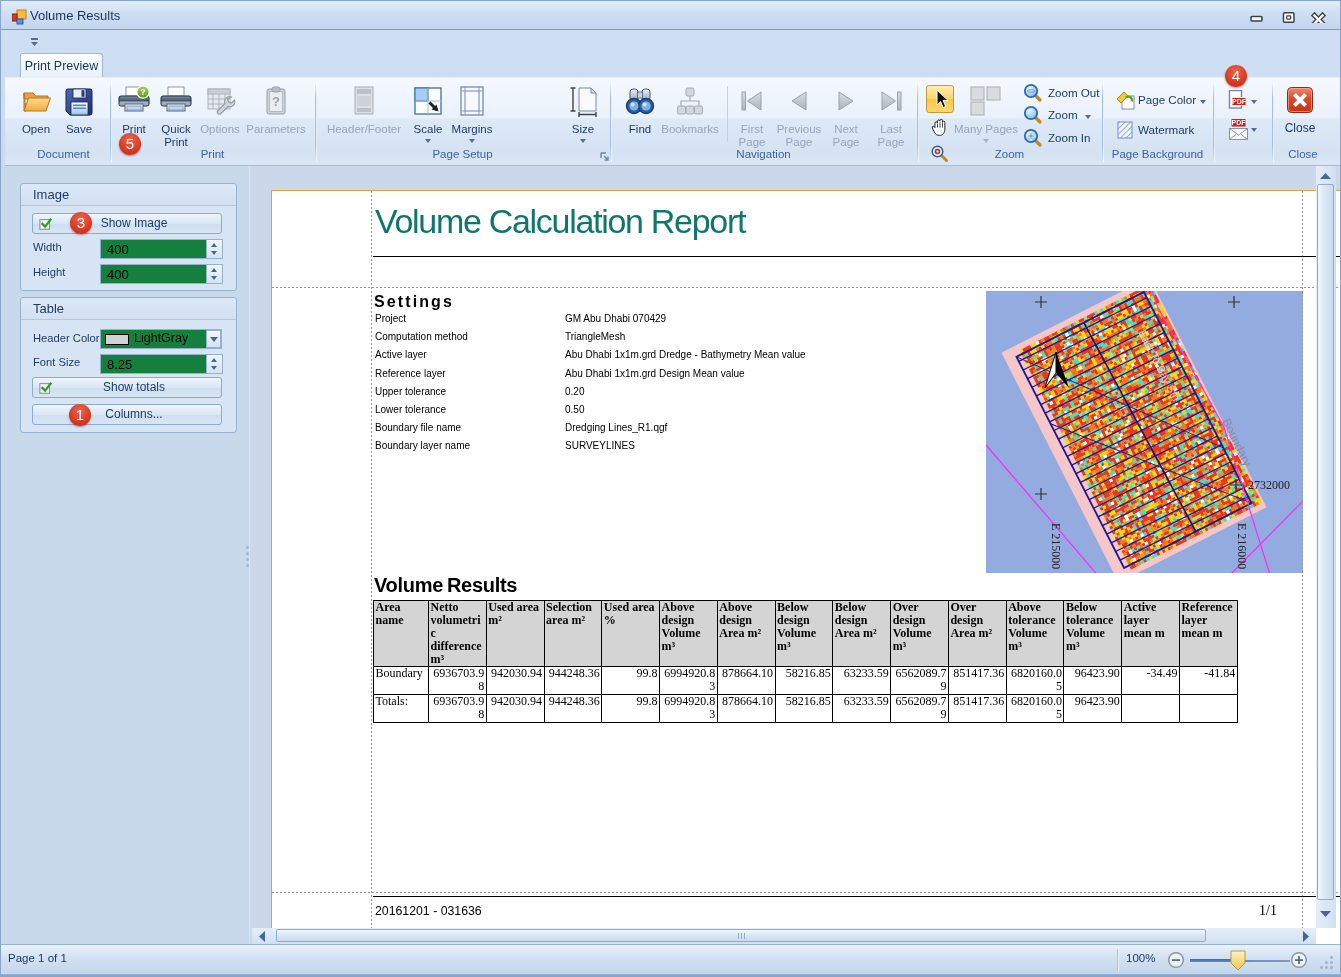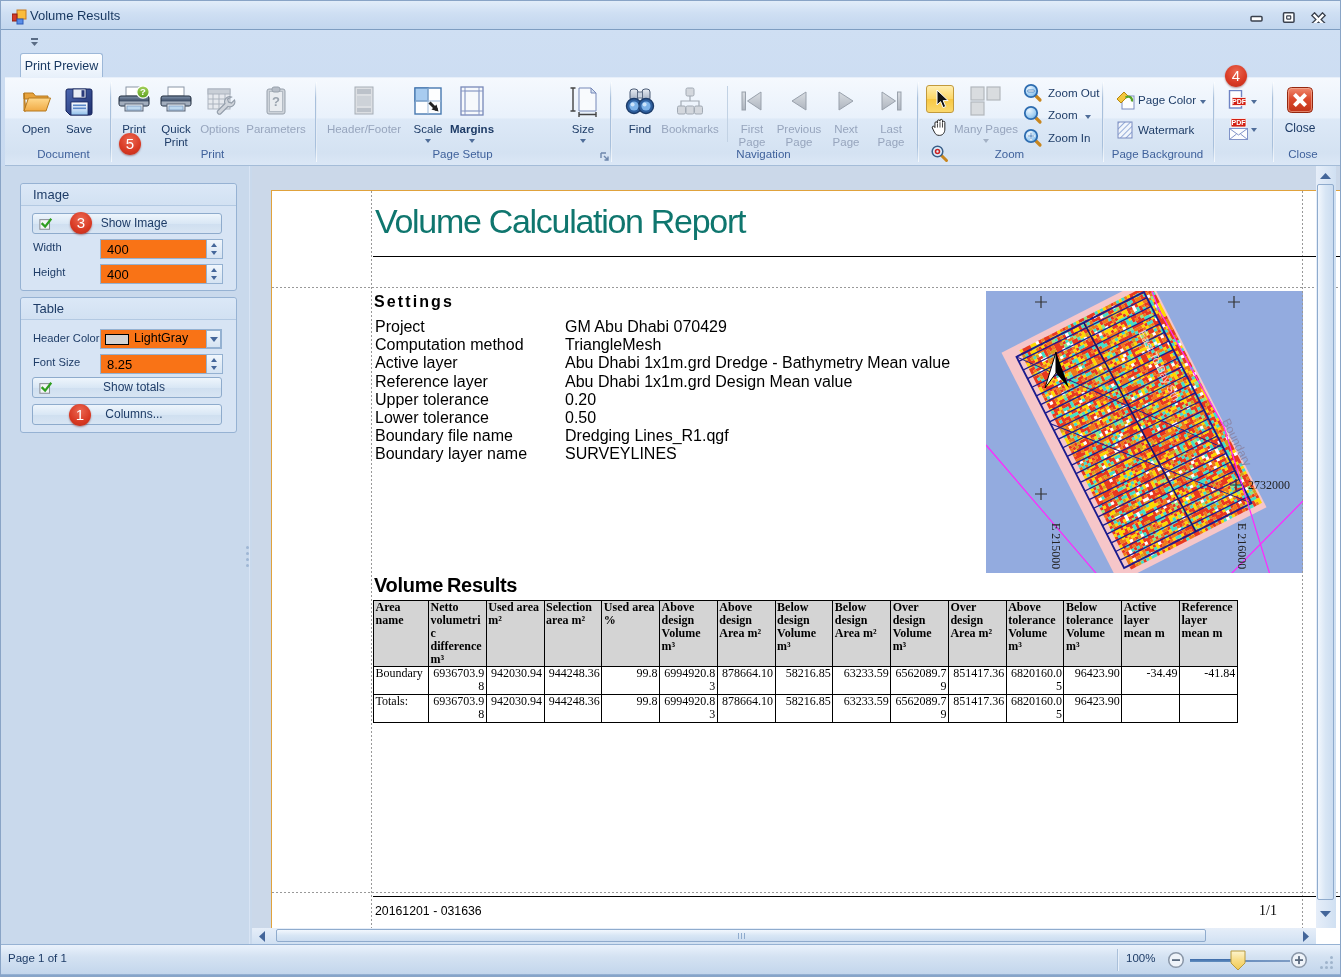--- a/index.html
+++ b/index.html
@@ -36,21 +36,21 @@
 
 .gbox { position:absolute; left:20px; width:217px; background:#d7e4f4;
   border:1px solid #96b2d3; border-radius:3px; }
 .gbox .hd { height:22px; line-height:22px; padding-left:12px; font-size:13px; color:#1e3c67;
   border-bottom:1px solid #b3c9e2; background:linear-gradient(#dbe8f7,#d2e1f2); border-radius:3px 3px 0 0;}
 .pbtn { position:absolute; left:12px; width:190px; height:21px; font-size:12px;
   background:linear-gradient(#eef5fc,#d9e7f5 50%,#cfdff0 51%,#d8e5f3);
   border:1px solid #8eabcc; border-radius:3px; color:#1e3c67;
   text-align:center; line-height:19px; }
 .plabel { position:absolute; left:13px; font-size:11.2px; color:#1e3c67; white-space:nowrap; }
-.pinput { position:absolute; left:80px; width:107px; height:20px; background:#f97316;
+.pinput { position:absolute; left:80px; width:107px; height:20px; background:#15803d;
   border:1px solid #94b1d1; font-size:13px; color:#000; padding:2px 0 0 6px; }
 .spin { position:absolute; width:16px; height:20px; background:linear-gradient(#f0f6fc,#d5e3f2);
   border:1px solid #94b1d1; border-left:none; }
 .spin .u, .spin .d { position:absolute; left:4px; width:0; height:0; border:3.5px solid transparent; }
 .spin .u { top:3px; border-bottom:4px solid #44669a; border-top:none;}
 .spin .d { bottom:3px; border-top:4px solid #44669a; border-bottom:none;}
 .chk { position:absolute; left:6px; top:3px; width:14px; height:14px; }
 
 .rc { position:absolute; width:22px; height:22px; border-radius:50%;
   background:radial-gradient(circle at 50% 32%, #eb6852, #d93a24 58%, #bb2a16);
@@ -246,21 +246,21 @@
     <div class="bigbtn" style="left:395px;">
         <span class="ic"><svg width="32" height="32" viewBox="0 0 32 32">
 <rect x="3" y="3" width="26" height="26" fill="#fdfeff" stroke="#4778b0" stroke-width="1.4"></rect>
 <rect x="3" y="3" width="13" height="13" fill="#a8ccf0" stroke="#4778b0" stroke-width="1.2"></rect>
 <path d="M16 3 v26 M3 16 h26" stroke="#9db9d8" stroke-width="1"></path>
 <path d="M17.5 17.5 L25 25" stroke="#222" stroke-width="3"></path>
 <path d="M26.5 26.5 l-7 -2 5 -5z" fill="#222"></path>
 </svg></span>
         <div class="lb" style="top:43px">Scale<br><i class="darr"></i></div>
       </div>
-    <div class="bigbtn" style="left:439px;font-weight:bold;">
+    <div class="bigbtn" style="left:439px;">
         <span class="ic"><svg width="32" height="32" viewBox="0 0 32 32">
 <rect x="5" y="2" width="22" height="28" fill="#f6f9fc" stroke="#7788b8" stroke-width="1.3"></rect>
 <rect x="9" y="6" width="14" height="20" fill="none" stroke="#8898c4" stroke-width="1.2"></rect>
 <path d="M5 6 h4 M23 6 h4 M5 26 h4 M23 26 h4 M9 2 v4 M23 2 v4 M9 26 v4 M23 26 v4" stroke="#8898c4" stroke-width="1"></path>
 </svg></span>
         <div class="lb" style="top:43px">Margins<br><i class="darr"></i></div>
       </div>
     <div class="bigbtn" style="left:550px;">
         <span class="ic"><svg width="32" height="32" viewBox="0 0 32 32">
 <path d="M12 3 h12 l5 5 v18 H12z" fill="#f8fafd" stroke="#7788b8"></path>
@@ -523,21 +523,21 @@
 
     <div class="dashv" style="left:119px; top:25px; height:738px;"></div>
     <div class="dashv" style="left:1050px; top:25px; height:738px;"></div>
     <div class="dashh" style="left:20px; top:121px; width:1290px;"></div>
     <div class="dashh" style="left:20px; top:726px; width:1290px;"></div>
 
     <div class="abs" style="left:123px; top:36px; font-size:34px; letter-spacing:-1.3px; color:#0f766e;">Volume Calculation Report</div>
     <div class="abs" style="left:121px; top:90px; width:1190px; height:1px; background:#000;"></div>
 
     <div class="abs" style="left:122px; top:127px; font-size:16px; font-weight:bold; letter-spacing:2.1px; color:#000;">Settings</div>
-    <div id="settingsrows" style="position:absolute; left:123px; top:152px; font-size:16px; color:#000; line-height:18.2px;">
+    <div id="settingsrows" style="position:absolute; left:123px; top:144px; font-size:10px; color:#000; line-height:18.2px;">
       <div><span class="sk">Project</span><span>GM Abu Dhabi 070429</span></div>
       <div><span class="sk">Computation method</span><span>TriangleMesh</span></div>
       <div><span class="sk">Active layer</span><span>Abu Dhabi 1x1m.grd Dredge - Bathymetry Mean value</span></div>
       <div><span class="sk">Reference layer</span><span>Abu Dhabi 1x1m.grd Design Mean value</span></div>
       <div><span class="sk">Upper tolerance</span><span>0.20</span></div>
       <div><span class="sk">Lower tolerance</span><span>0.50</span></div>
       <div><span class="sk">Boundary file name</span><span>Dredging Lines_R1.qgf</span></div>
       <div><span class="sk">Boundary layer name</span><span>SURVEYLINES</span></div>
     </div>
 

